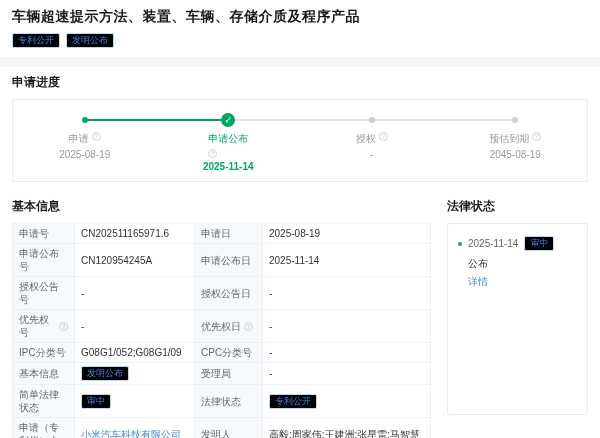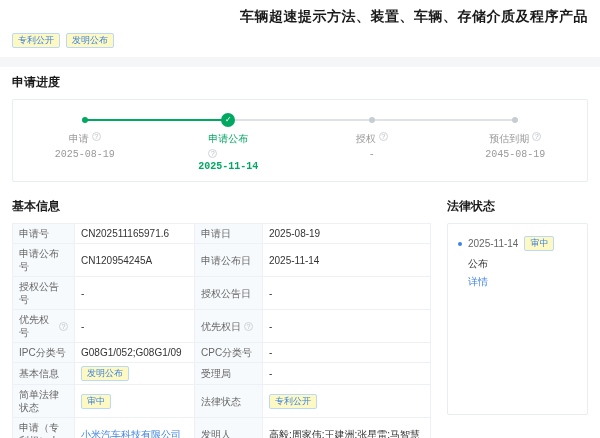--- a/index.html
+++ b/index.html
@@ -2,30 +2,30 @@
 <html><head>
 <meta charset="utf-8">
 <style>
   * { margin:0; padding:0; box-sizing:border-box; }
   html,body { width:600px; height:438px; background:#fff; overflow:hidden;
     font-family:"Liberation Sans","DejaVu Sans",sans-serif; color:#333; font-size:10px; }
 
   .band { height:10px; background:#f4f6f8; }
 
   
-  .header-sec { padding:8px 12px 9px;text-align:right; }
+  .header-sec { padding:8px 12px 9px; }
   .title { font-size:14px; font-weight:bold; color:#1a1a1a; letter-spacing:.5px; }
   .badge-row { margin-top:7px; display:flex; gap:6px; }
-  .chip { display:inline-block; font-size:9px; color:#3e83e0; background:#fef9c3;
+  .chip { display:inline-block; font-size:9px; color:#3e83e0; background:#000000;
     border:1px solid #b9d9f6; border-radius:2px; padding:0 5px; line-height:13px; white-space:nowrap; }
 
   .sec-title { font-size:12px; font-weight:bold; color:#1a1a1a; }
 
   
-  .progress-sec { padding:7px 12px 10px;font-family:Liberation Mono, monospace; }
+  .progress-sec { padding:7px 12px 10px; }
   .progress-box { margin-top:8px; border:1px solid #e8edf2; border-radius:2px; padding:13px 0 9px; }
   .steps { display:flex; }
   .step { flex:1; display:flex; flex-direction:column; align-items:center; position:relative; }
   .node-area { height:14px; display:flex; align-items:center; position:relative; z-index:2; }
   .connector { position:absolute; top:6px; right:50%; width:100%; height:2px; background:#dfe3e8; z-index:1; }
   .connector.done { background:#00a862; }
   .dot { width:6px; height:6px; border-radius:50%; background:#c8cdd4; }
   .dot.done { background:#00a862; }
   .check-node { width:14px; height:14px; border-radius:50%; background:#00a862; color:#fff;
     font-size:9px; line-height:14px; text-align:center; font-weight:bold; }

